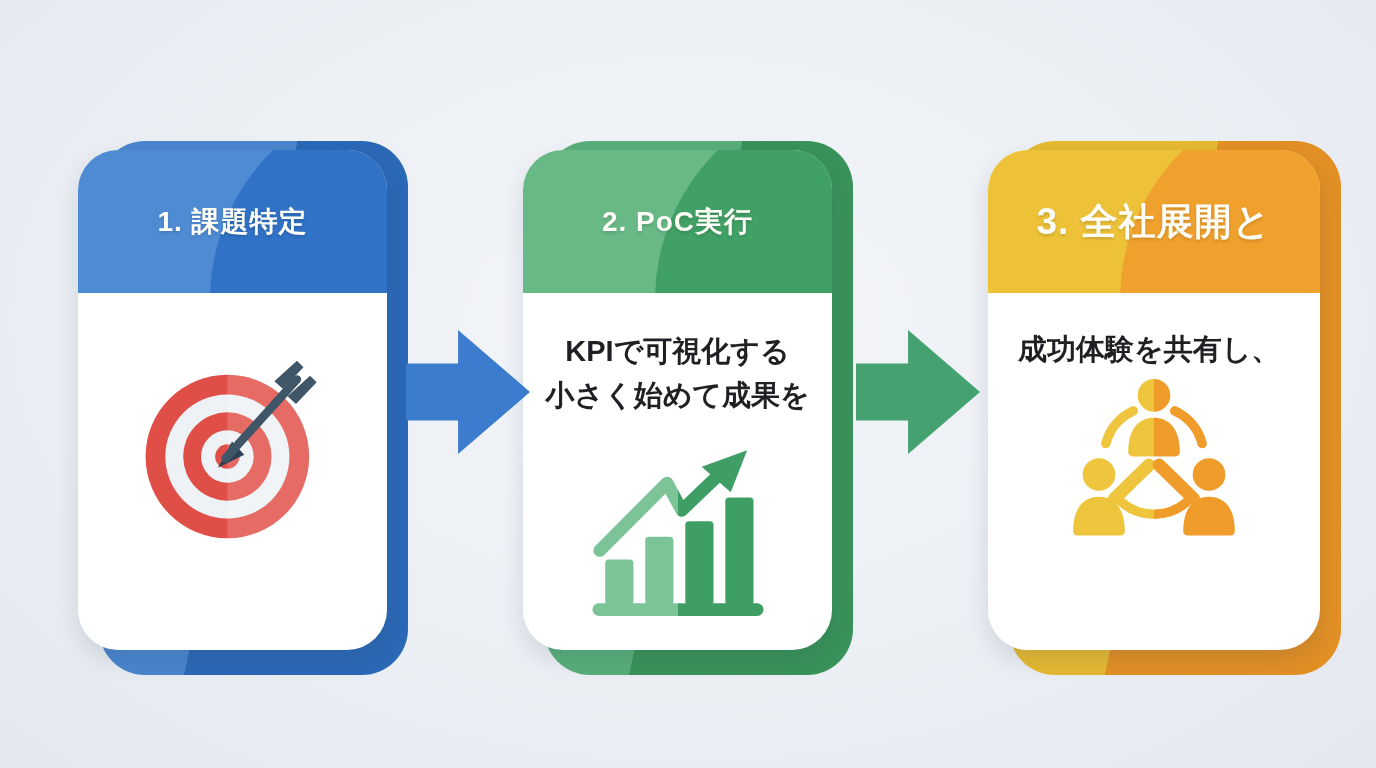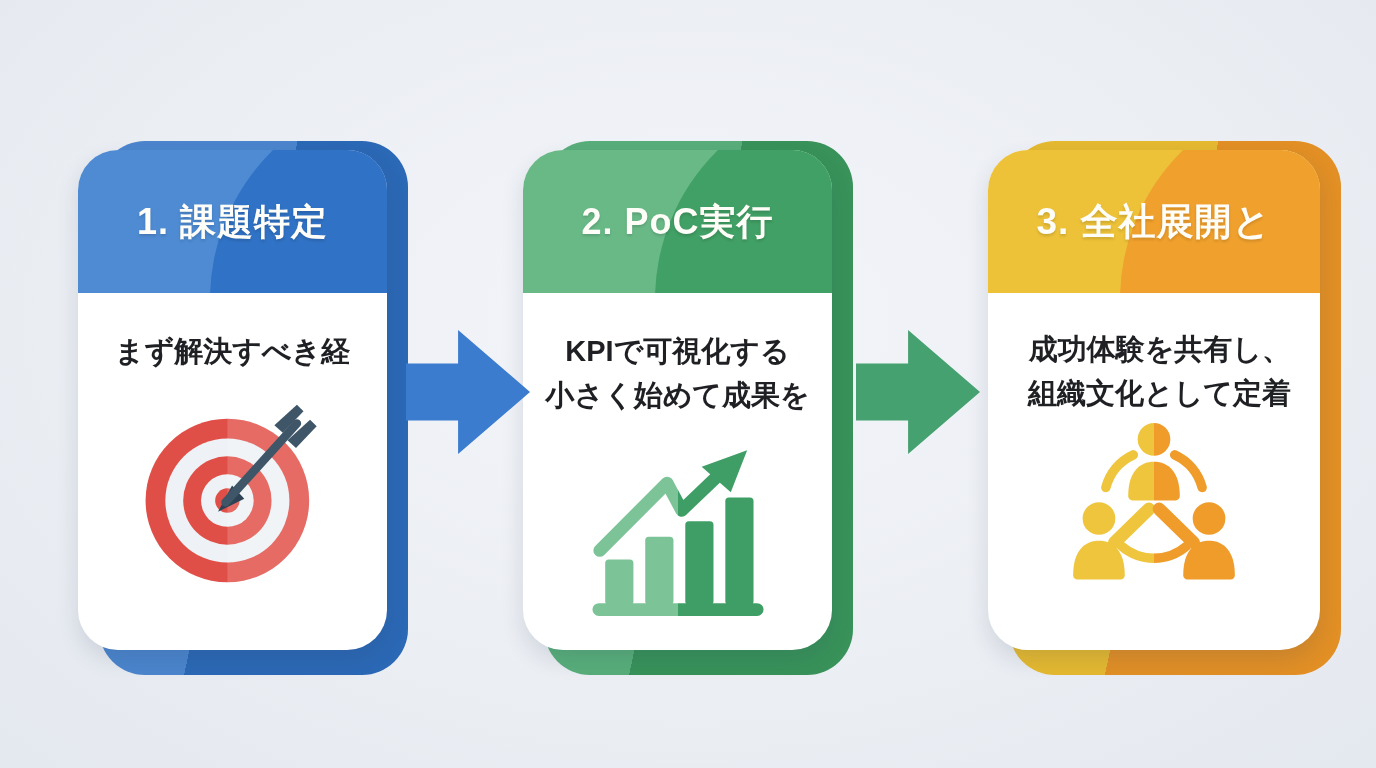--- a/index.html
+++ b/index.html
@@ -22,32 +22,32 @@
   .card-header {
     position:relative; flex:0 0 143px; height:143px; overflow:hidden;
     display:flex; align-items:center; justify-content:center;
   }
   .card-header::after {
     content:""; position:absolute; width:420px; height:420px; border-radius:50%;
     left:132px; top:-60px; background:var(--dark);
   }
   .card-title {
     position:relative; z-index:2; color:#fefdf8; font-weight:700;
-    font-size:36px; line-height:47px; text-align:center; letter-spacing:1px;
+    font-size:28px; line-height:47px; text-align:center; letter-spacing:1px;
     text-shadow:0 2px 3px rgba(0,0,0,0.14);
   }
   .card-3 .card-title { font-size:37px; line-height:45px; }
   .card-body { flex:1; display:flex; flex-direction:column; align-items:center; padding-top:36px; }
   .card-desc {
     font-size:29px; line-height:44px; font-weight:700; color:#1f2023;
     text-align:center;
   }
   .card-desc span { display:block; }
   .card-3 .card-body { padding-top:34px; align-items:flex-start; }
-  .card-3 .card-desc { text-align:right; padding-left:40px; }
+  .card-3 .card-desc { text-align:center; padding-left:30px; }
   .icon-wrap { margin-top:26px; align-self:center; display:flex; justify-content:center; }
   .card-3 .icon-wrap { margin-top:2px; }
 
   
   .card-1 { --light:#4e8bd3; --dark:#3072c5; left:78px; }
   .card-1 .card-back { background:linear-gradient(102deg,#4b85cd 0 47%,#2b68b5 47% 100%); }
   .card-1 .card-header { background:var(--light); }
   .card-2 { --light:#69b987; --dark:#41a065; left:523px; }
   .card-2 .card-back { background:linear-gradient(102deg,#58ae7a 0 47%,#389259 47% 100%); }
   .card-2 .card-header { background:var(--light);align-items:center; }
@@ -70,21 +70,20 @@
   <div class="card card-1">
     <div class="card-back"></div>
     <div class="card-front">
       <div class="card-header">
         <div class="card-title">
           <span>1. 課題特定</span>
         </div>
       </div>
       <div class="card-body">
         <div class="card-desc">
-          <span>まず解決すべき経</span>
         </div>
         <div class="icon-wrap">
           <svg width="188" height="188" viewBox="0 0 200 200">
             <circle cx="94" cy="108" r="87" fill="#e04f47"></circle>
             <circle cx="94" cy="108" r="66" fill="#eef2f6"></circle>
             <circle cx="94" cy="108" r="47" fill="#e04f47"></circle>
             <circle cx="94" cy="108" r="28" fill="#eef2f6"></circle>
             <circle cx="94" cy="108" r="13" fill="#e04f47"></circle>
             <path d="M94,21 a87,87 0 1 1 0,174 z" fill="rgba(255,255,255,0.16)"></path>
             <path d="M84,120 L99,92 L112,106 Z" fill="#2e4255"></path>
@@ -139,21 +138,20 @@
     <div class="card-back"></div>
     <div class="card-front">
       <div class="card-header">
         <div class="card-title">
           <span>3. 全社展開と</span>
         </div>
       </div>
       <div class="card-body">
         <div class="card-desc">
           <span>成功体験を共有し、</span>
-          <span>組織文化として定着</span>
         </div>
         <div class="icon-wrap">
           <svg width="172" height="172" viewBox="0 0 200 200">
             <defs>
               <linearGradient id="osplit" x1="0" y1="0" x2="200" y2="0" gradientUnits="userSpaceOnUse">
                 <stop offset="0.5" stop-color="#eec53d"></stop>
                 <stop offset="0.5" stop-color="#f09c2b"></stop>
               </linearGradient>
             </defs>
 

